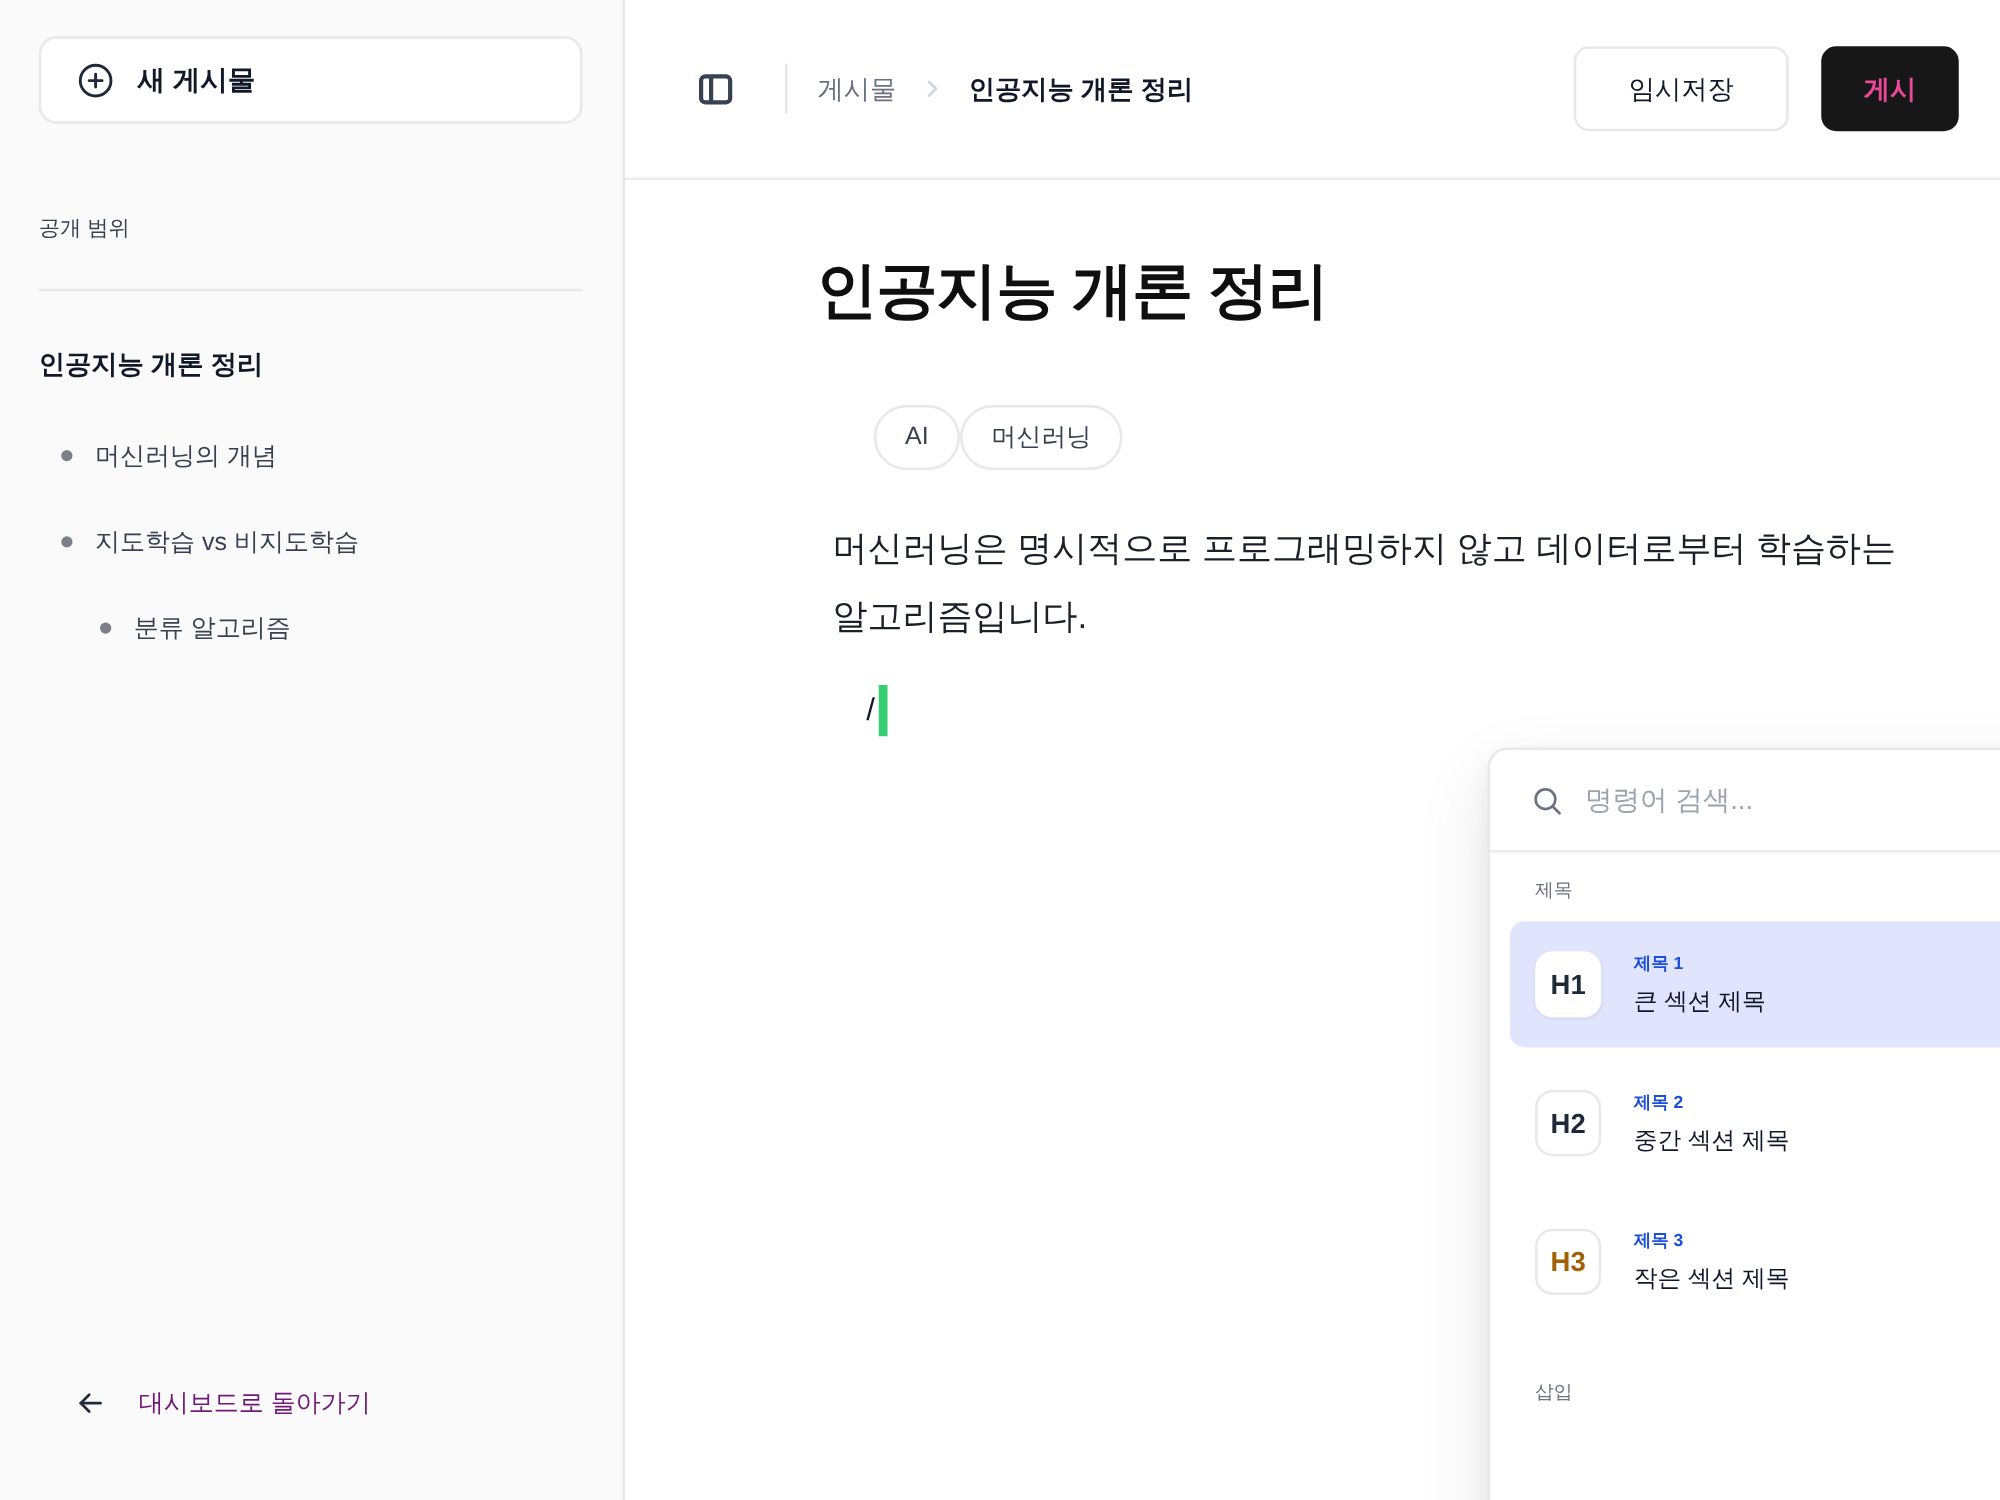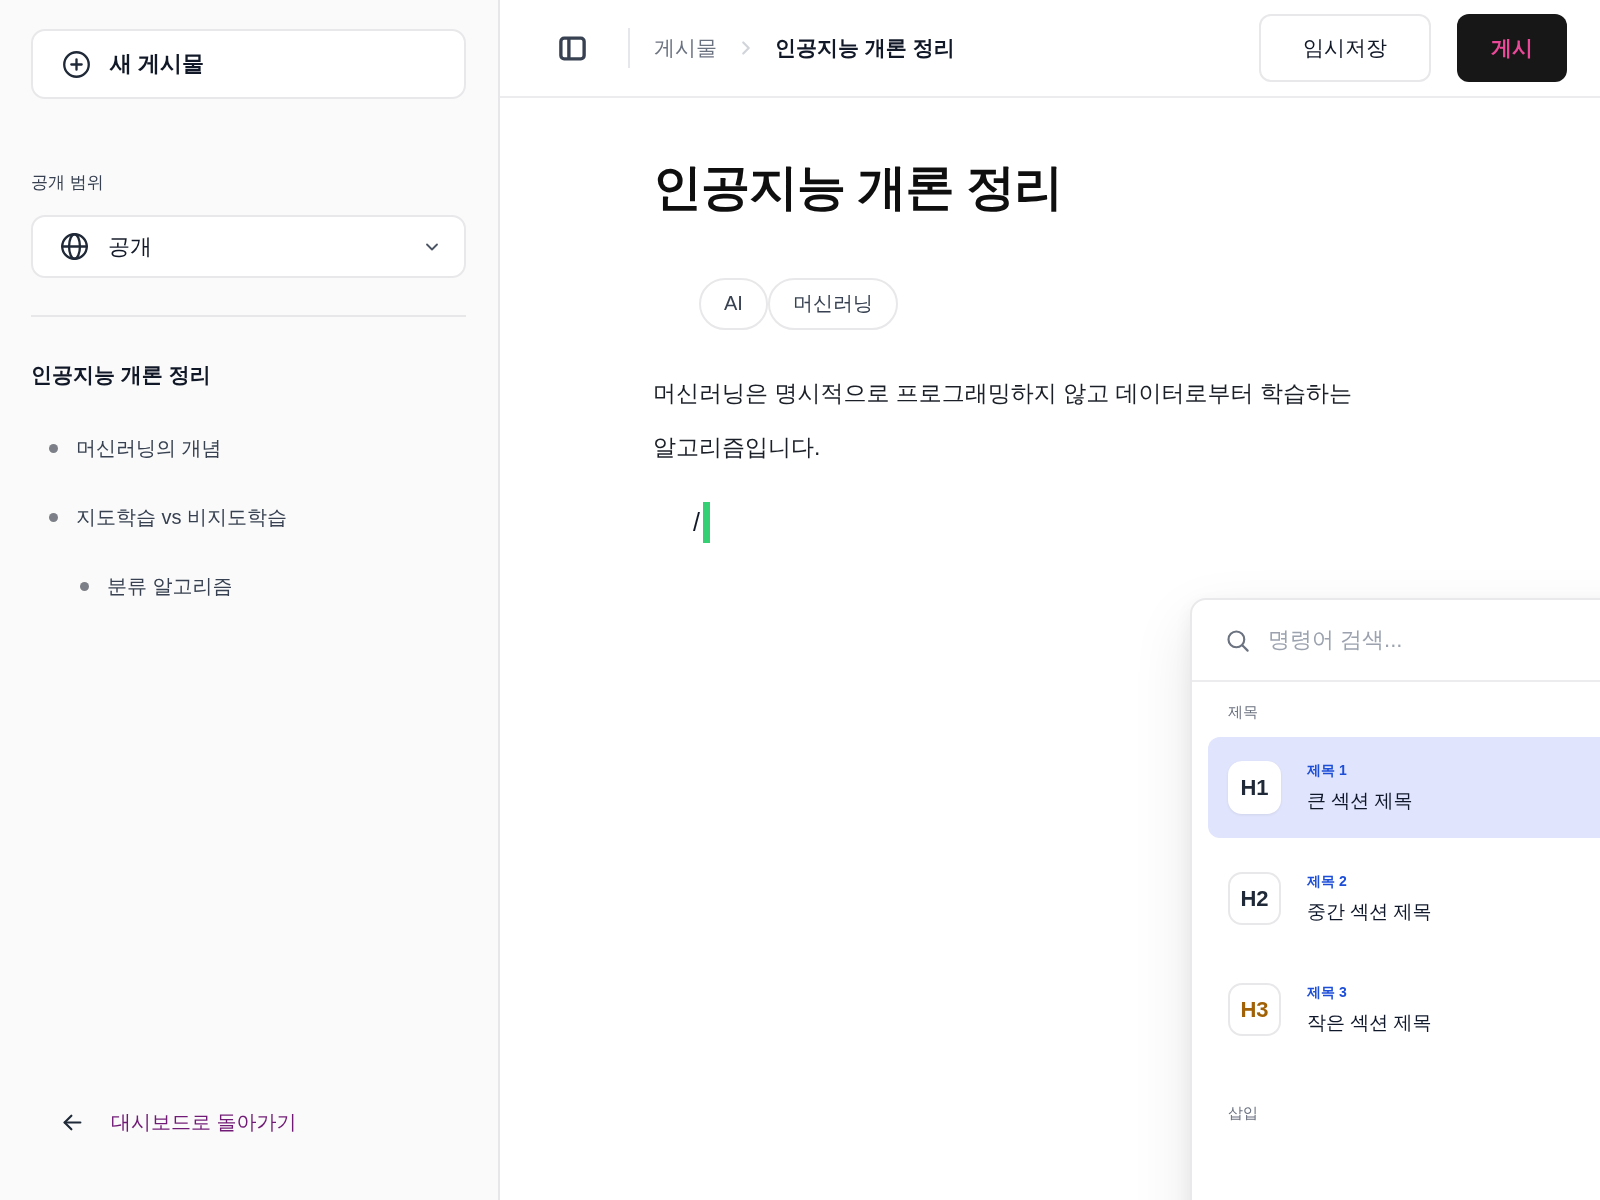--- a/index.html
+++ b/index.html
@@ -97,21 +97,21 @@
     gap: 25px;
     font-size: 20px;
     color: #701a75;
     padding-left: 28px;
     cursor: pointer;
   }
 
   
   .main { flex: 1; display: flex; flex-direction: column; position: relative; }
   .topbar {
-    height: 98px;
+    height: 144px;
     border-bottom: 2px solid #ececee;
     display: flex;
     align-items: center;
     padding: 0 33px 0 56px;
   }
   .panel-toggle { width: 34px; height: 34px; display: flex; align-items: center; cursor: pointer; }
   .topbar-divider {
     width: 2px; height: 40px;
     background: #e5e7eb;
     margin: 0 24px 0 38px;
@@ -159,21 +159,21 @@
     height: 52px;
     padding: 0 23px;
     border: 2px solid #e8e8ea;
     border-radius: 999px;
     background: #ffffff;
     display: flex;
     align-items: center;
     font-size: 20px;
     color: #374151;
   }
-  .paragraph { margin-top: 36px; font-size: 23px; color: #1b1f27; }
+  .paragraph { margin-top: 36px; margin-left: 13px; font-size: 28px; color: #1b1f27; }
   .paragraph .line { line-height: 54px; }
   .slash-row { margin-top: 26px; margin-left: 40px; display: flex; align-items: center; height: 46px; }
   .slash-char { font-size: 25px; color: #111827; }
   .caret {
     width: 7px; height: 41px;
     background: #35d073;
     margin-left: 3px;
   }
 
   
@@ -253,36 +253,20 @@
       <svg width="31" height="31" viewBox="0 0 24 24" fill="none" stroke="#1f2937" stroke-width="1.8" stroke-linecap="round">
         <circle cx="12" cy="12" r="9.5"></circle>
           <path d="M12 8v8M8 12h8"></path>
       </svg>
     </span>
     <span>새 게시물</span>
   </div>
 
   <div class="field-label">공개 범위</div>
 
-  <div class="visibility-select">
-    <span>
-      <svg width="31" height="31" viewBox="0 0 24 24" fill="none" stroke="#1f2937" stroke-width="1.8" stroke-linecap="round">
-        <circle cx="12" cy="12" r="9.5"></circle>
-          <ellipse cx="12" cy="12" rx="4.2" ry="9.5"></ellipse>
-          <path d="M2.5 12h19"></path>
-      </svg>
-    </span>
-    <span>공개</span>
-    <span class="spacer"></span>
-    <span>
-      <svg width="20" height="20" viewBox="0 0 24 24" fill="none" stroke="#4b5563" stroke-width="2.2" stroke-linecap="round" stroke-linejoin="round">
-        <path d="M6 9l6 6 6-6"></path>
-      </svg>
-    </span>
-  </div>
 
   <div class="sidebar-divider"></div>
 
   <div class="outline-title">인공지능 개론 정리</div>
 
   <div class="outline-list">
     <div class="outline-item level-1">
       <span class="bullet"></span>
       <span>머신러닝의 개념</span>
     </div>

